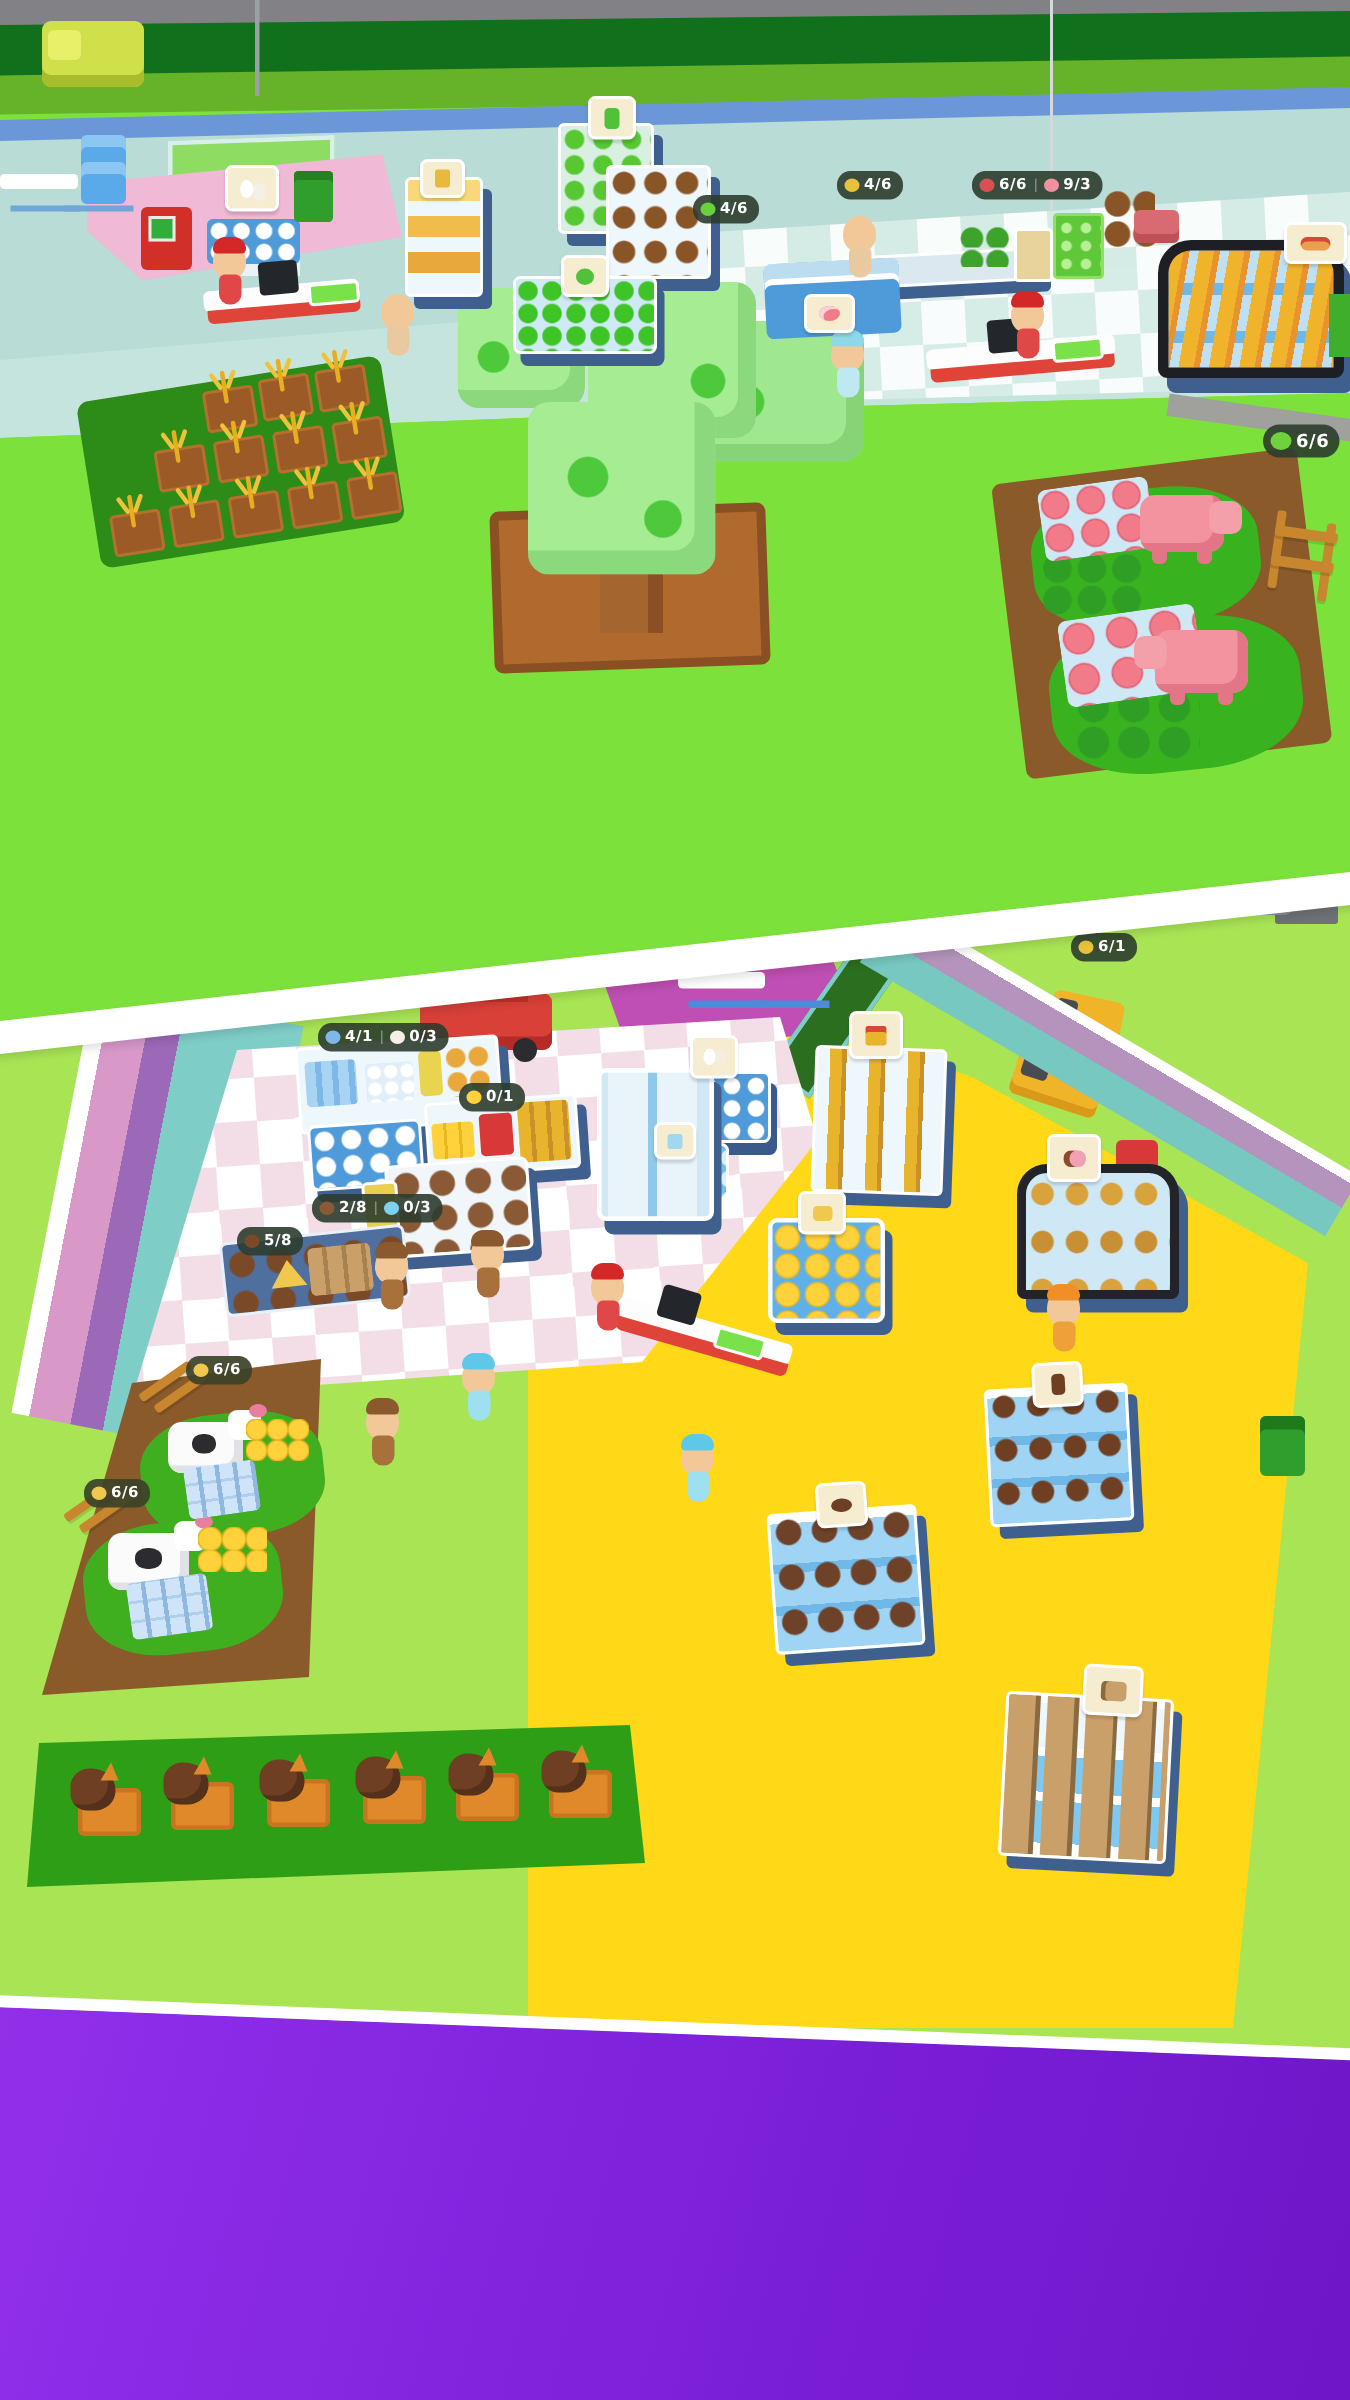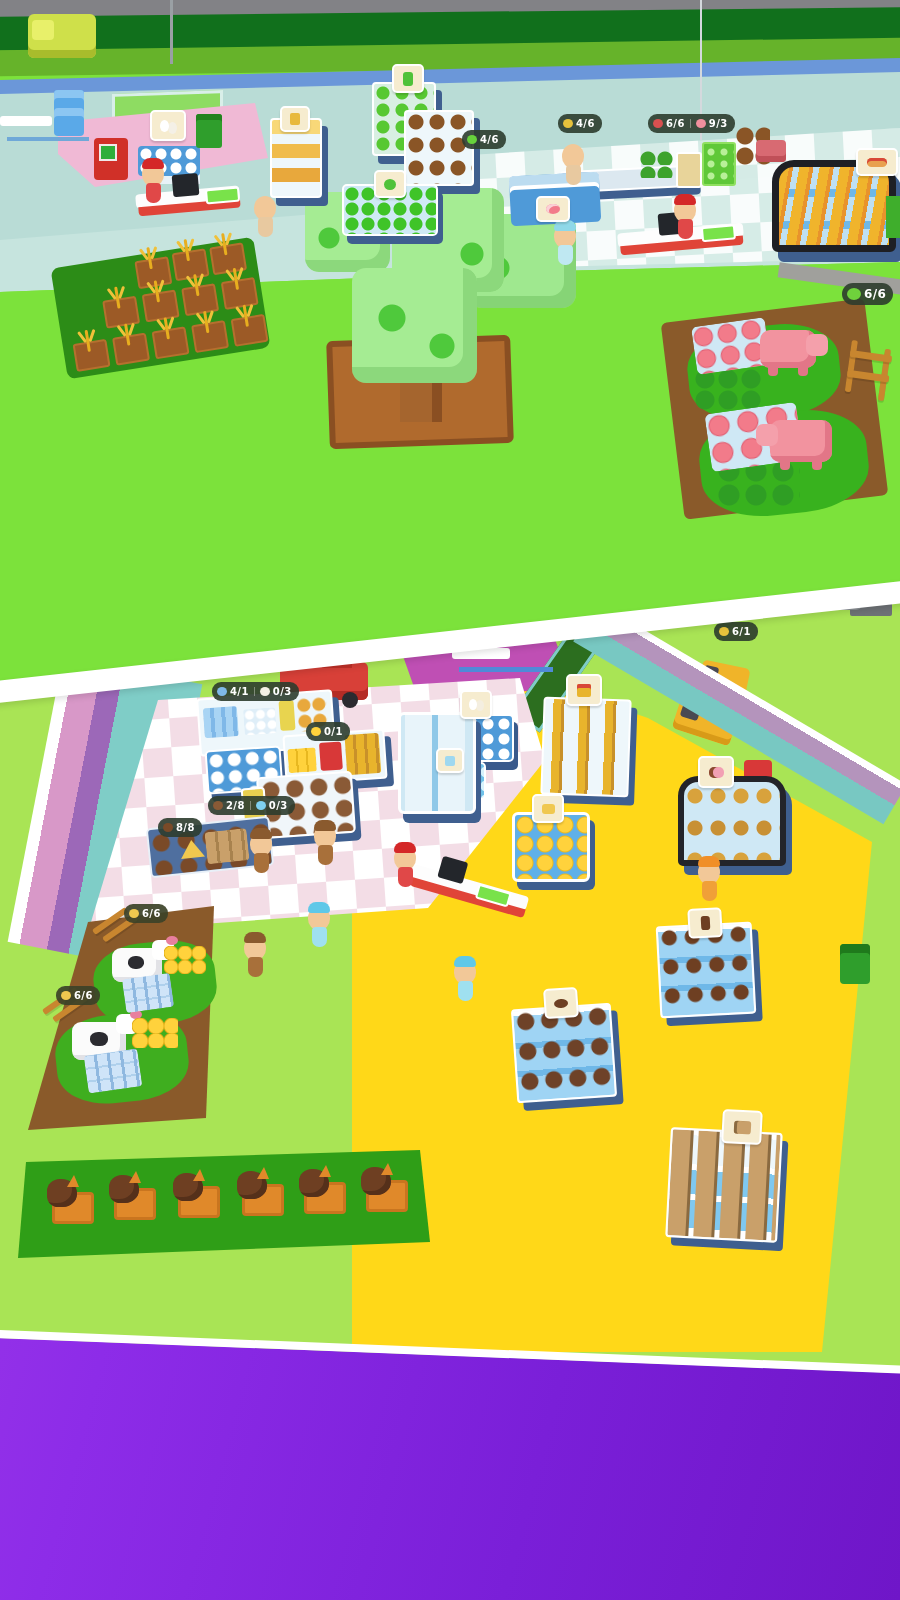--- a/index.html
+++ b/index.html
@@ -344,21 +344,21 @@
       <i class="ic" style="background:#7fd0f0;"></i>
       <span class="t">0/3</span>
     </div>
     <div class="abs" style="left:148px;top:822px;width:120px;height:46px;background:#4f6f9f;border:2px solid #e8f0f8;border-radius:5px;transform:rotate(-6deg);z-index:12;
          background-image:radial-gradient(circle at 12px 14px,#7a4a28 8px,transparent 9px);background-size:25px 26px;">
       <i class="abs" style="left:30px;top:14px;width:0;height:0;border-left:12px solid transparent;border-right:12px solid transparent;border-bottom:18px solid #f0c84f;"></i>
       <i class="abs" style="left:56px;top:8px;width:42px;height:32px;background:#c9a06a;border-radius:4px;background-image:repeating-linear-gradient(90deg,transparent 0 10px,#a8824e 10px 13px);"></i>
     </div>
     <div class="badge" style="left:158px;top:818px;">
       <i class="ic" style="background:#7a4a28;"></i>
-      <span class="t">8/8</span>
+      <span class="t">5/8</span>
     </div>
 
     <div class="abs" style="left:398px;top:712px;width:72px;height:96px;background:#e8f4fa;border:3px solid #fff;border-radius:6px;z-index:12;box-shadow:5px 9px 0 0 #3f5f8f;
          background-image:linear-gradient(90deg,#cfe8f4 0 4px,transparent 4px 31px,#8fc8e8 31px 37px,transparent 37px 64px,#cfe8f4 64px);"></div>
     <div class="sign" style="left:460px;top:690px;width:28px;height:25px;">
       <i style="width:8px;height:11px;background:#fff;border-radius:50%;box-shadow:7px 1px 0 #f4eee0;margin-right:6px;"></i>
     </div>
     <div class="abs" style="left:446px;top:714px;width:64px;height:44px;background:#4f9ad8;border:2px solid #fff;border-radius:5px;z-index:11;
          background-image:radial-gradient(circle at 8px 8px,#fff 5px,transparent 6px);background-size:16px 15px;box-shadow:4px 8px 0 0 #3a5a8c;"></div>
     <div class="sign" style="left:436px;top:748px;width:24px;height:21px;">

